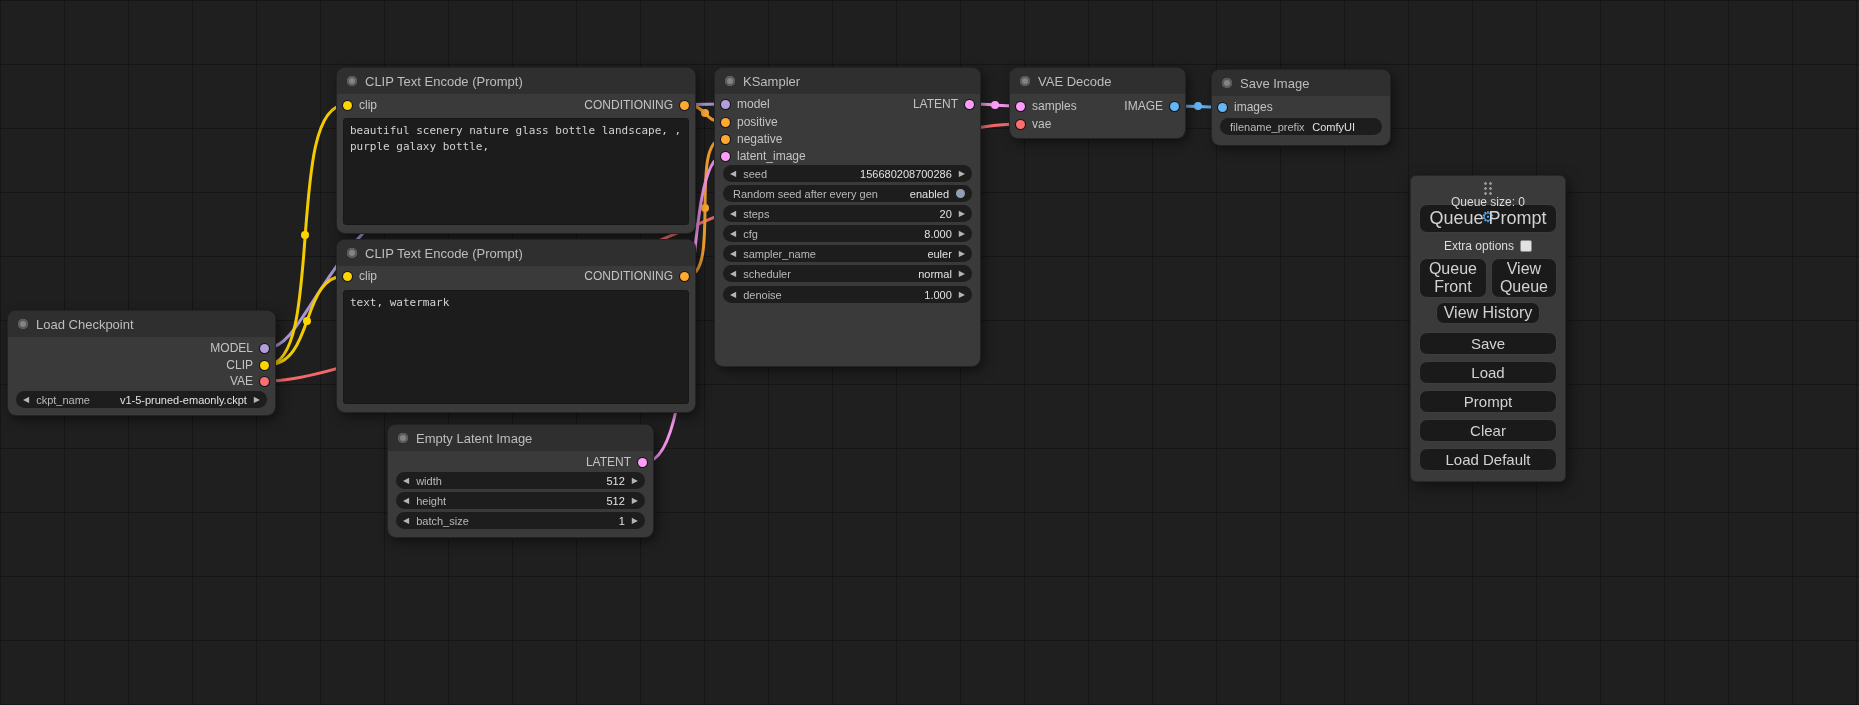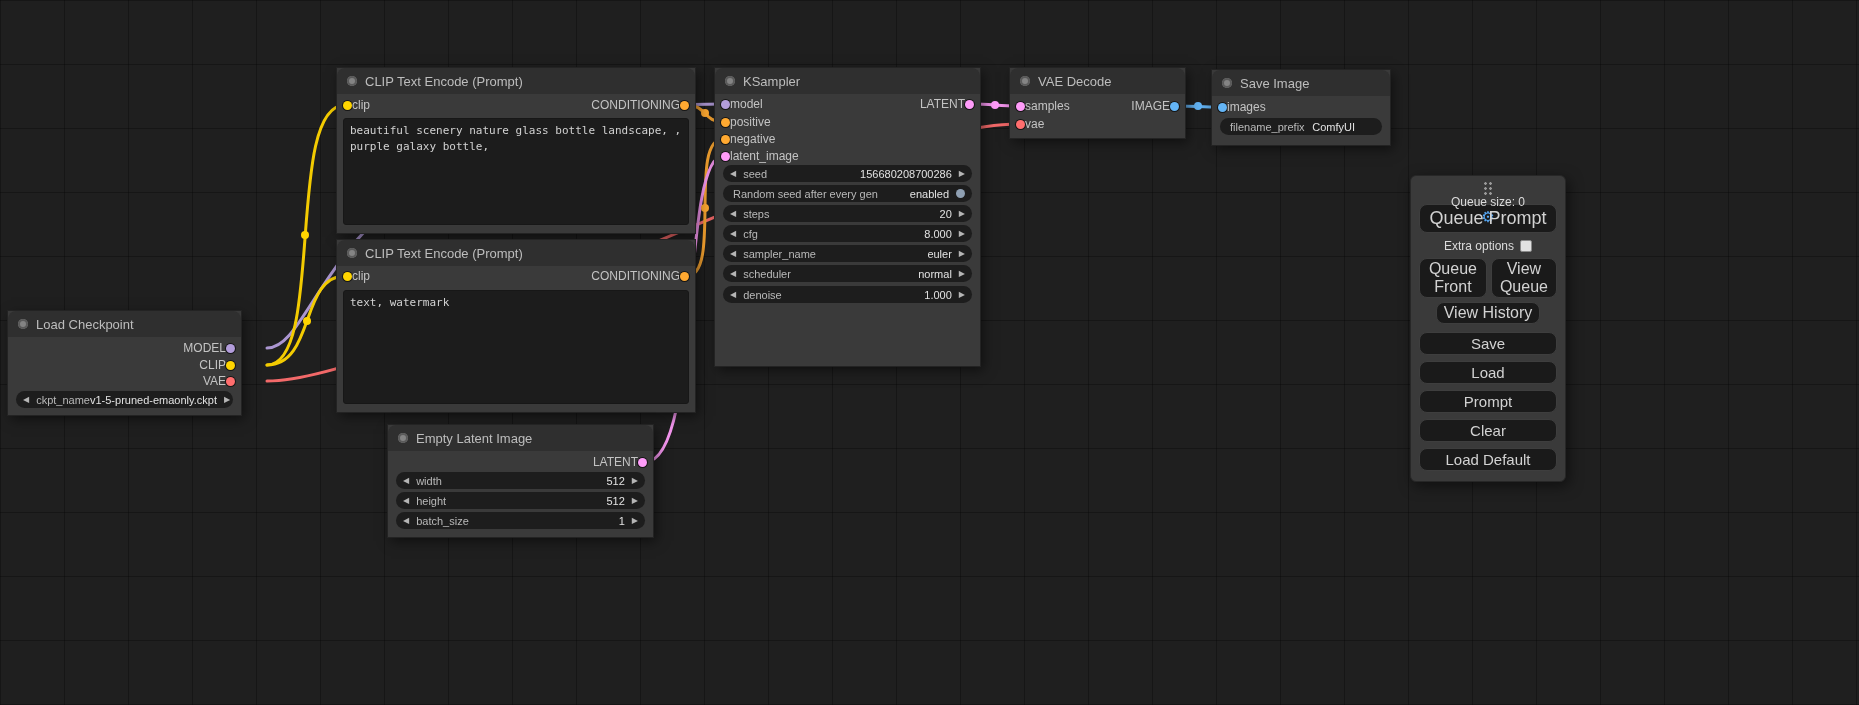--- a/index.html
+++ b/index.html
@@ -12,33 +12,33 @@
     position:relative;width:1859px;height:705px;
     background-color:#1f1f1f;
     background-image:
       linear-gradient(rgba(0,0,0,0.28) 1px, transparent 1px),
       linear-gradient(90deg, rgba(0,0,0,0.28) 1px, transparent 1px);
     background-size:64px 64px;
   }
   #wires{position:absolute;left:0;top:0;z-index:1;}
   .node{
     position:absolute;z-index:2;
-    background:#3a3a3a;border-radius:0;
+    background:#3a3a3a;border-radius:8px;
     box-shadow:0 0 0 1px #232323, 3px 4px 12px rgba(0,0,0,.55);
     color:#c8c8c8;
   }
   .node-title{
     height:26px;background:#2f2f2f;border-radius:8px 8px 0 0;
     display:flex;align-items:center;gap:8px;padding:0 10px;
     font-size:13px;color:#bdbdbd;box-sizing:border-box;
   }
   .title-dot{width:10px;height:10px;border-radius:50%;background:#848484;box-shadow:inset 0 0 0 2px #5a5a5a;flex:0 0 auto;}
   .slot{
     position:absolute;left:2px;right:2px;height:14px;
-    display:flex;align-items:center;
+    display:flex;align-items:center;gap:7px;
     transform:translateY(-50%);
     font-size:12px;color:#c3c3c3;
   }
   .slot.in{justify-content:flex-start;padding-left:4px;}
   .slot.out{flex-direction:row-reverse;padding-right:4px;}
   .port{width:9px;height:9px;border-radius:50%;box-shadow:0 0 0 1px #161616;flex:0 0 auto;}
   .widget{
     position:absolute;left:8px;right:8px;height:17px;
     background:#1d1d1d;border-radius:9px;
     display:flex;align-items:center;padding:6px 7px;box-sizing:border-box;
@@ -107,21 +107,21 @@
       <circle cx="307" cy="321" r="4" fill="#FFD500"></circle>
       <circle cx="631" cy="253" r="4" fill="#FF6E6E"></circle>
       <circle cx="705" cy="113" r="4" fill="#FFA931"></circle>
       <circle cx="705" cy="208" r="4" fill="#FFA931"></circle>
       <circle cx="689" cy="309" r="4" fill="#FF9CF9"></circle>
       <circle cx="995" cy="105" r="4" fill="#FF9CF9"></circle>
       <circle cx="1198" cy="106" r="4" fill="#64B5F6"></circle>
     </g>
   </svg>
 
-  <div class="node" style="left:8px;top:311px;width:233px;height:104px;">
+  <div class="node" style="left:8px;top:311px;width:267px;height:104px;">
     <div class="node-title">
       <span class="title-dot"></span>
       <span>Load Checkpoint</span>
     </div>
     <div class="slot out" style="top:37px">
       <span class="port" style="background: rgb(179, 157, 219);"></span>
       <span>MODEL</span>
     </div>
     <div class="slot out" style="top:54px">
       <span class="port" style="background: rgb(255, 213, 0);"></span>

